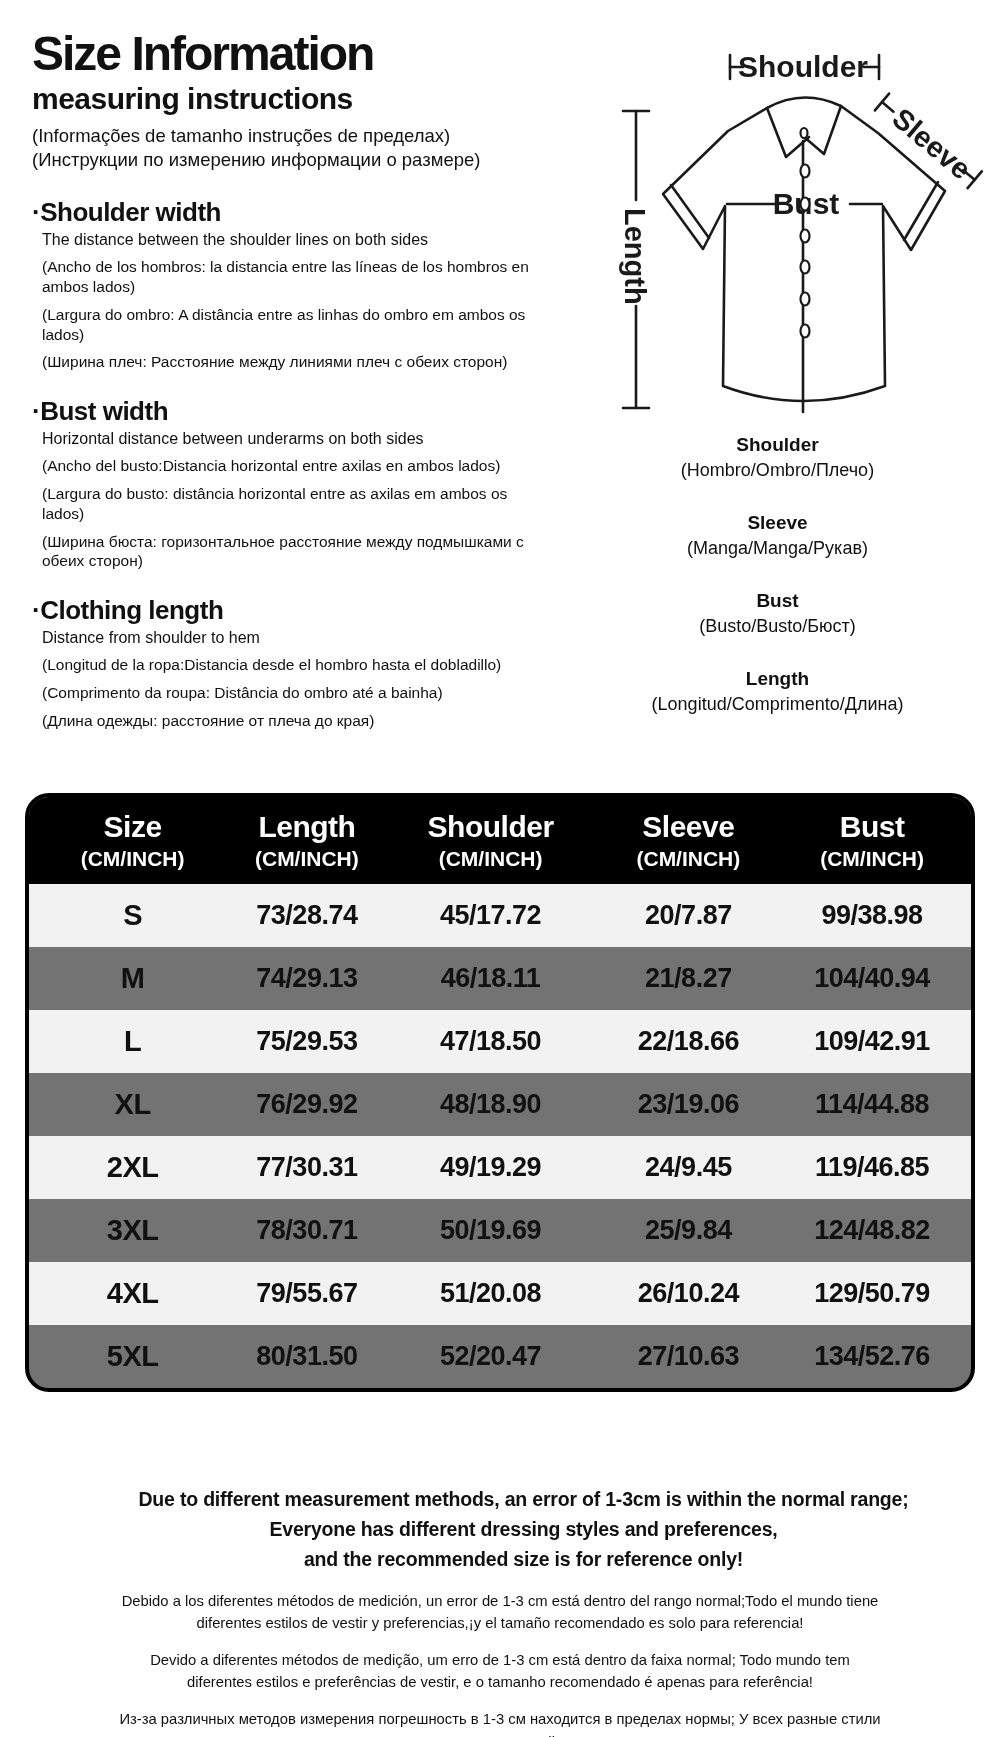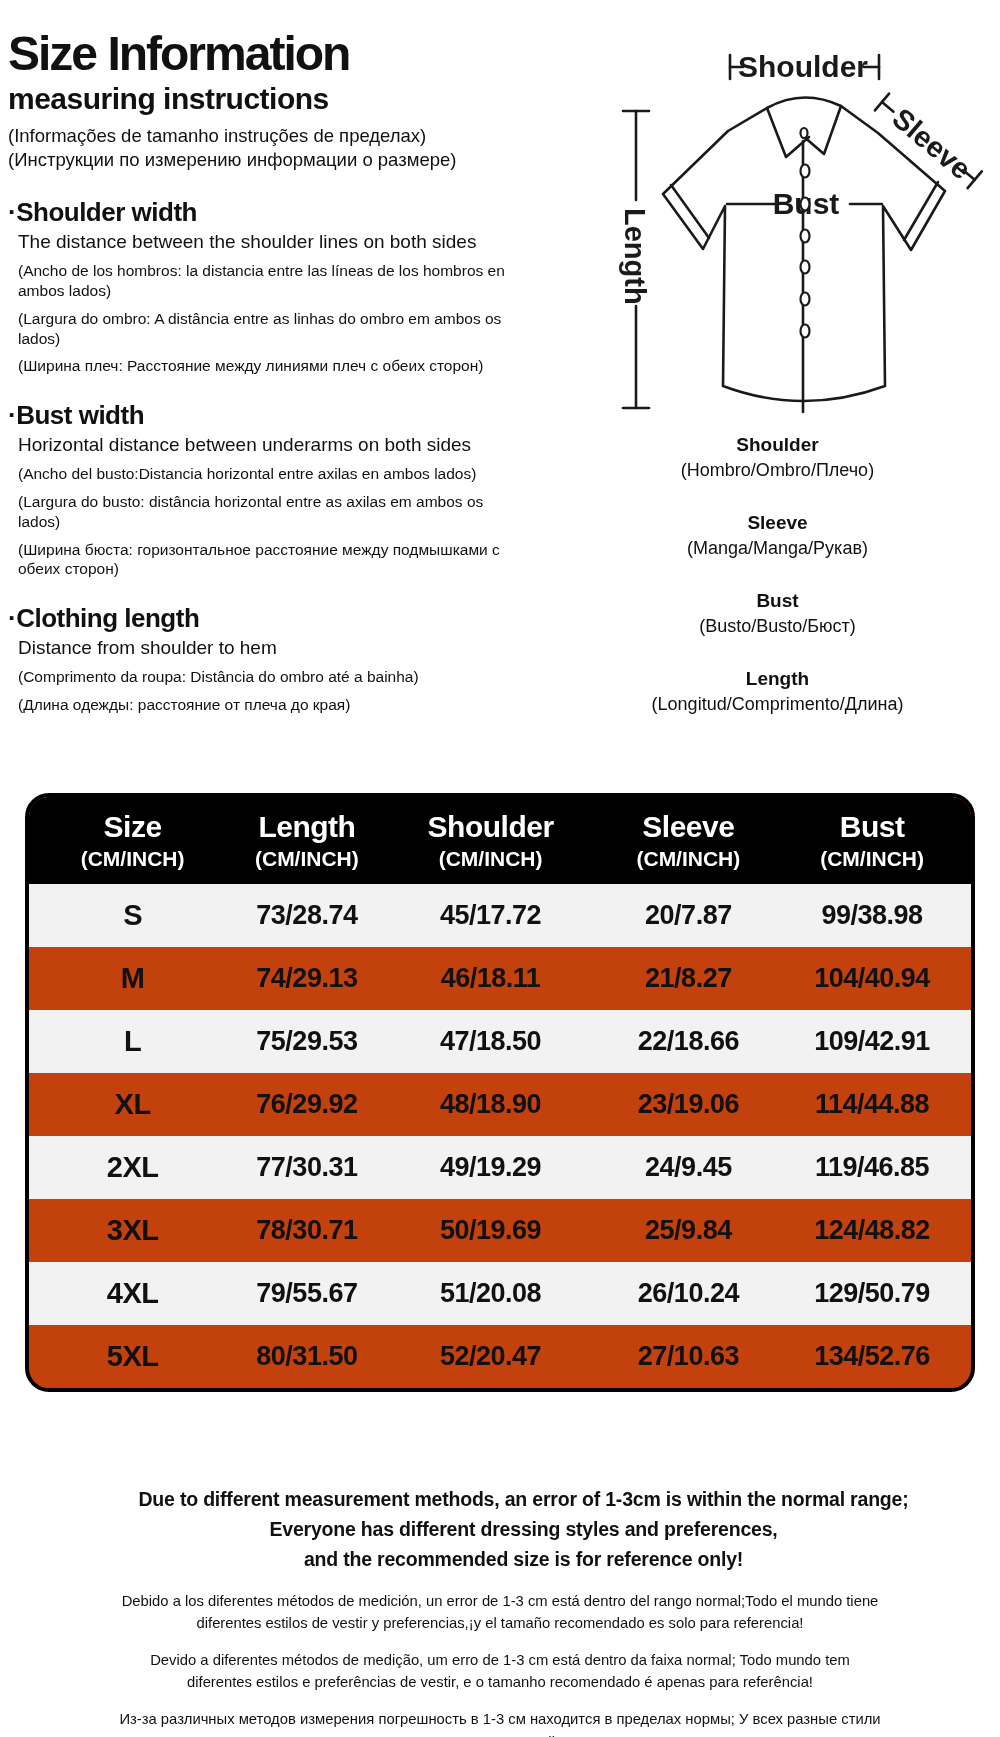--- a/index.html
+++ b/index.html
@@ -2,48 +2,48 @@
 <html style="--stripe: #f2f2f2; --header-bg: #000000; --header-fg: #ffffff;"><head>
 <meta charset="utf-8">
 <style>
   html,body { margin:0; padding:0; }
   .page {
     position:relative; width:1000px; height:1737px; background:#ffffff;
     color:#111; font-family:"Liberation Sans", sans-serif; overflow:hidden;
   }
 
   
-  .intro { position:absolute; left:8px; top:28px; width:508px; }
+  .intro { position:absolute; left:32px; top:28px; width:508px; }
   .title { font-size:48px; font-weight:700; letter-spacing:-2px; line-height:1.08; }
   .subtitle { font-size:30px; font-weight:700; letter-spacing:-0.5px; margin-top:2px; }
   .subtrans { margin-top:8px; }
   .subtrans div { font-size:18.5px; line-height:1.33; }
 
   
   .section { margin-top:24px; }
   .section-title { font-size:26px; font-weight:700; letter-spacing:-0.5px; }
-  .section-desc { font-size:19px; padding-left:10px; margin-top:3px; }
+  .section-desc { font-size:16px; padding-left:10px; margin-top:3px; }
   .section-note { font-size:15.5px; padding-left:10px; margin-top:8px; line-height:1.28; }
 
   
   .diagram { position:absolute; left:553px; top:38px; }
   .diagram svg { display:block; }
 
   
   .measure-labels { position:absolute; left:555px; top:434px; width:445px; text-align:center; }
   .label-group { margin-bottom:31px; }
   .label-group.last { margin-top:19px; }
   .label-title { font-size:19px; font-weight:700; }
   .label-sub { font-size:18px; margin-top:4px; }
 
   
   .size-table {
     position:absolute; left:25px; top:793px; width:950px; height:599px;
     box-sizing:border-box; border:4px solid #000; border-radius:24px;
-    overflow:hidden; background:#c2410c; display:flex; flex-direction:column;
+    overflow:hidden; background:#737373; display:flex; flex-direction:column;
   }
   .thead { background:var(--header-bg,#000); color:var(--header-fg,#fff); display:flex; flex:0 0 87px; align-items:center; }
   .th { display:flex; flex-direction:column; align-items:center; justify-content:center; }
   .th-label { font-size:30px; font-weight:700; letter-spacing:-0.5px; }
   .th-sub { font-size:21px; font-weight:700; margin-top:3px; }
   .tbody { flex:1; display:flex; flex-direction:column; }
   .tr { flex:1; display:flex; align-items:center; }
   .tr.stripe { background:var(--stripe,#f2f2f2); }
   .td { text-align:center; font-weight:700; font-size:27px; letter-spacing:-0.5px; }
   .td.size { font-size:29px; }
@@ -79,20 +79,21 @@
       <div class="section-title">·Bust width</div>
       <div class="section-desc">Horizontal distance between underarms on both sides</div>
       <div class="section-note">(Ancho del busto:Distancia horizontal entre axilas en ambos lados)</div>
       <div class="section-note">(Largura do busto: distância horizontal entre as axilas em ambos os lados)</div>
       <div class="section-note">(Ширина бюста: горизонтальное расстояние между подмышками с обеих сторон)</div>
     </div>
 
     <div class="section">
       <div class="section-title">·Clothing length</div>
       <div class="section-desc">Distance from shoulder to hem</div>
+      <div class="section-note">(Longitud de la ropa:Distancia desde el hombro hasta el dobladillo)</div>
       <div class="section-note">(Comprimento da roupa: Distância do ombro até a bainha)</div>
       <div class="section-note">(Длина одежды: расстояние от плеча до края)</div>
     </div>
   </div>
 
   <div class="diagram">
     <svg width="447" height="400" viewBox="0 0 447 400" fill="none" stroke="#1a1a1a" stroke-width="2.6" stroke-linecap="round" stroke-linejoin="round" font-family="Liberation Sans, sans-serif">
 
       <path d="M 214,70 L 175,93 L 110,156 L 150,211 L 172,168 L 170,348 Q 250,378 332,348 L 330,168 L 358,212 L 392,153 L 325,95 L 288,68"></path>
 

